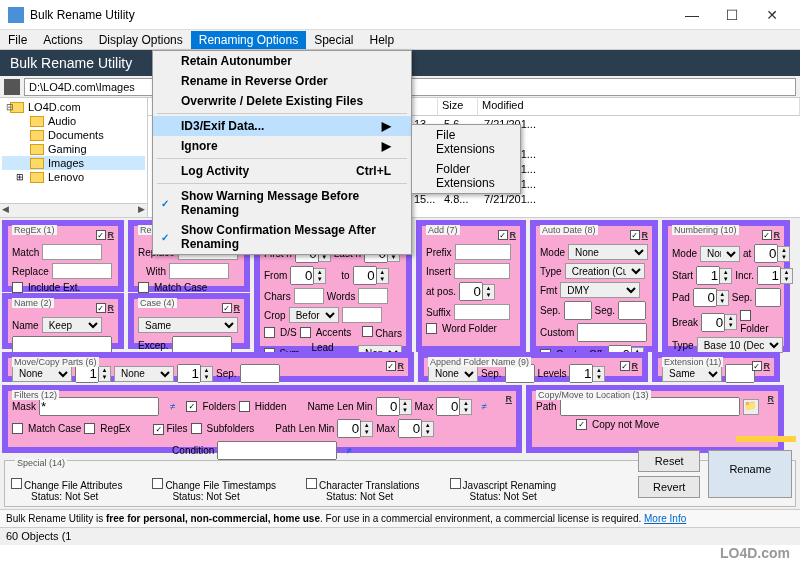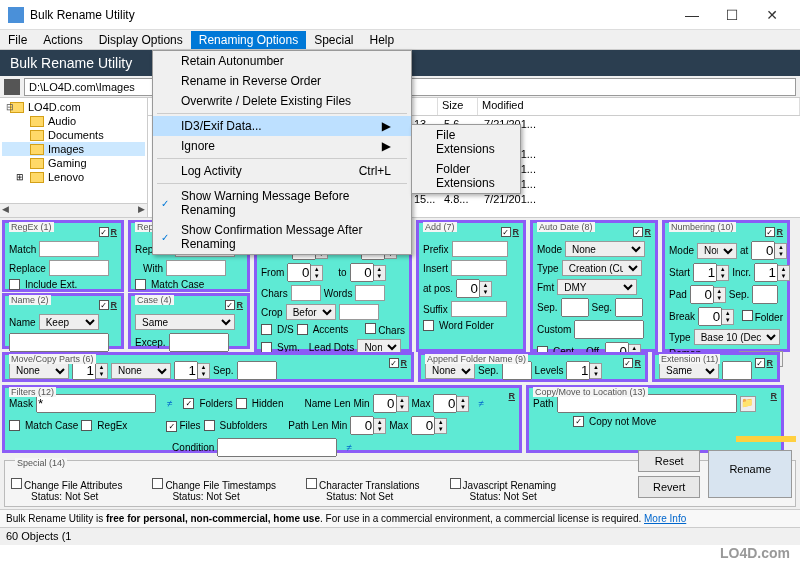--- a/index.html
+++ b/index.html
@@ -20,30 +20,30 @@
 .tree-item { display: flex; align-items: center; padding: 1px 0 1px 20px; }
 .tree-item.selected { background: #cce8ff; }
 .tree-item .plus { position: absolute; left: 6px; font-size: 9px; color: #555; }
 .tree-item .folder { width: 14px; height: 11px; background: #ffd968; border: 1px solid #d4a017; margin-right: 4px; display: inline-block; }
 .tree-scroll { position: absolute; bottom: 0; left: 0; right: 0; height: 14px; background: #f0f0f0; border-top: 1px solid #ccc; display: flex; justify-content: space-between; font-size: 9px; color: #555; padding: 0 2px; }
 .filelist { flex: 1; position: relative; background: #fff; }
 .filelist-header { display: flex; background: #fff; border-bottom: 1px solid #ccc; height: 18px; font-size: 11px; }
 .filelist-header div { border-right: 1px solid #ddd; padding: 1px 4px; }
 .filelist-row { display: flex; font-size: 11px; padding: 0 4px; height: 15px; align-items: center; }
 .filelist-row .img-icon { width: 12px; height: 10px; background: #8ab4d8; margin-right: 4px; display: inline-block; }
-.dropdown-menu { position: absolute; left: 152px; top: 50px; width: 260px; background: #f0f0f0; border: 1px solid #999; box-shadow: 2px 2px 4px rgba(0,0,0,0.3); z-index: 100; font-size: 12px; }
+.dropdown-menu { position: absolute; left: 152px; top: 50px; width: 260px; background: #f0f0f0; border: 1px solid #999; box-shadow: 2px 2px 4px rgba(0,0,0,0.3); z-index: 100; font-size: 12px; font-weight: bold; }
 .dropdown-menu .menu-item { padding: 3px 20px 3px 28px; display: flex; justify-content: space-between; align-items: center; }
 .dropdown-menu .menu-item.highlight { background: #bde0ff; }
 .dropdown-menu .sep { height: 1px; background: #ccc; margin: 2px 4px; }
 .dropdown-menu .check { position: absolute; left: 8px; font-size: 10px; color: #0078d7; }
 .submenu { position: absolute; left: 411px; top: 124px; width: 110px; background: #f0f0f0; border: 1px solid #999; box-shadow: 2px 2px 4px rgba(0,0,0,0.3); z-index: 101; font-size: 12px; }
 .submenu .sub-item { padding: 3px 8px 3px 24px; }
 .panels { padding: 2px; background: #f0f0f0; }
 .panel-row { display: flex; gap: 4px; margin-bottom: 3px; }
-.panel { border: 3px solid #8b5cf6; background: #5eead4; padding: 3px 4px; font-size: 10px; position: relative; }
+.panel { border: 6px solid #8b5cf6; background: #f9a8d4; padding: 3px 4px; font-size: 10px; position: relative; }
 .panel-title { position: absolute; top: -1px; left: 4px; background: #f5f5f5; padding: 0 2px; font-size: 9px; color: #555; }
 .panel-hdr { display: flex; justify-content: flex-end; align-items: center; gap: 2px; height: 12px; font-size: 9px; }
 .panel-hdr .cb { width: 10px; height: 10px; border: 1px solid #555; background: #fff; display: inline-flex; align-items: center; justify-content: center; font-size: 8px; }
 .panel-hdr .cb.checked::after { content: "✓"; color: #000; font-size: 8px; }
 .panel-hdr .res { font-weight: bold; text-decoration: underline; color: #333; }
 .panel label { font-size: 10px; }
 .panel input[type=text], .panel select { height: 16px; border: 1px solid #999; font-size: 10px; padding: 0 2px; }
 .panel .row { display: flex; align-items: center; gap: 3px; margin-top: 3px; }
 .checkbox { width: 11px; height: 11px; border: 1px solid #555; background: #fff; display: inline-flex; align-items: center; justify-content: center; font-size: 8px; margin-right: 2px; }
 .checkbox.checked::after { content: "✓"; color: #000; font-size: 8px; }
@@ -141,27 +141,27 @@
         <span>LO4D.com</span>
       </div>
     <div class="tree-item" style="padding-left:28px">
         <span class="folder"></span>
         <span>Audio</span>
       </div>
     <div class="tree-item" style="padding-left:28px">
         <span class="folder"></span>
         <span>Documents</span>
       </div>
+    <div class="tree-item" style="padding-left:28px">
+        <span class="folder"></span>
+        <span>Gaming</span>
+      </div>
     <div class="tree-item selected" style="padding-left:28px">
         <span class="folder"></span>
         <span>Images</span>
-      </div>
-    <div class="tree-item" style="padding-left:28px">
-        <span class="folder"></span>
-        <span>Gaming</span>
       </div>
     <div class="tree-item" style="padding-left:28px;position:relative">
         <span style="position:absolute;left:14px;font-size:9px">⊞</span>
         <span class="folder"></span>
         <span>Lenovo</span>
       </div>
     <div class="tree-scroll">
         <span>◀</span>
         <span>▶</span>
       </div>
@@ -588,21 +588,21 @@
               <span>▼</span>
             </span>
           </span>
           <span style="color:#06c;margin-left:6px">≠</span>
         </div>
       <div class="row">
           <span class="checkbox"></span>
           <label>Match Case</label>
           <span class="checkbox"></span>
           <label>RegEx</label>
-          <span style="margin-left:36px"><span class="checkbox checked"></span><label>Files</label></span>
+          <span style="margin-left:20px"><span class="checkbox checked"></span><label>Files</label></span>
           <span class="checkbox"></span>
           <label>Subfolders</label>
           <label style="margin-left:18px">Path Len Min</label>
           <span class="spinner">
             <input value="0" style="">
             <span class="sarrows">
               <span>▲</span>
               <span>▼</span>
             </span>
           </span>

